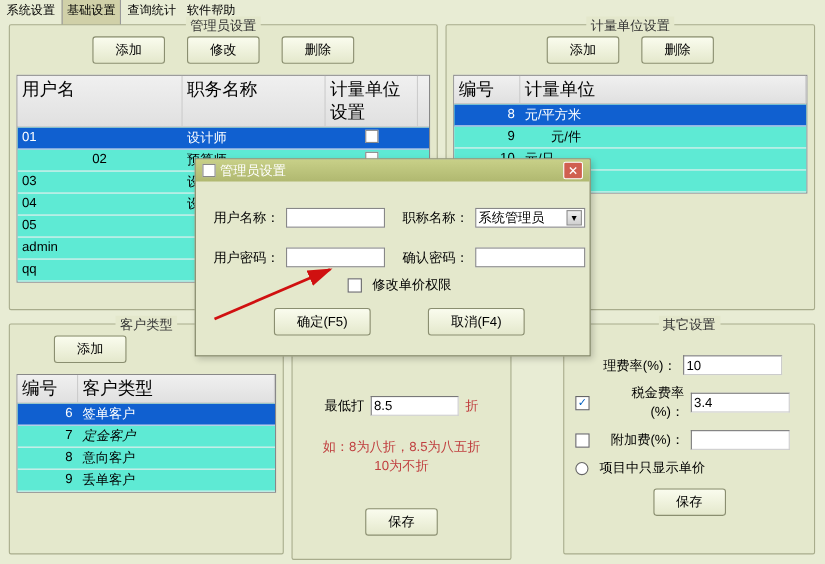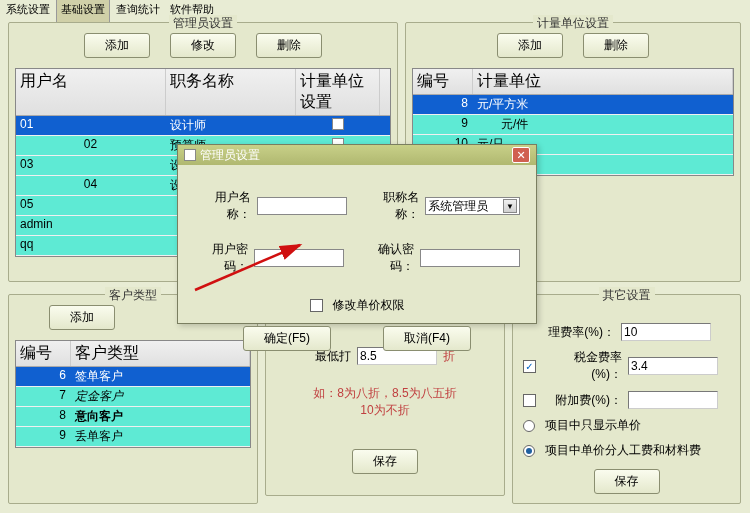--- a/index.html
+++ b/index.html
@@ -69,21 +69,21 @@
           <div class="td" style="width: 150px; text-align: center;">02</div>
           <div class="td" style="width: 130px;">预算师</div>
           <div class="td" style="width: 84px; text-align: center;"><span class="chk"></span></div>
         </div>
         <div class="tr">
           <div class="td" style="width: 150px;">03</div>
           <div class="td" style="width: 130px;">设计师</div>
           <div class="td" style="width: 84px; text-align: center;"><span class="chk"></span></div>
         </div>
         <div class="tr">
-          <div class="td" style="width: 150px; text-align: center;">04</div>
+          <div class="td" style="width: 150px;">04</div>
           <div class="td" style="width: 130px;">设计师</div>
           <div class="td" style="width: 84px; text-align: center;"><span class="chk"></span></div>
         </div>
         <div class="tr">
           <div class="td" style="width: 150px;">05</div>
           <div class="td" style="width: 130px;"></div>
           <div class="td" style="width: 84px; text-align: center;"><span class="chk"></span></div>
         </div>
         <div class="tr">
           <div class="td" style="width: 150px;">admin</div>
@@ -145,31 +145,31 @@
         <div class="tr sel">
           <div class="td r" style="width: 55px;">6</div>
           <div class="td" style="flex: 1 1 0%;">签单客户</div>
         </div>
         <div class="tr">
           <div class="td r" style="width: 55px;">7</div>
           <div class="td" style="flex: 1 1 0%; font-style: italic;">定金客户</div>
         </div>
         <div class="tr">
           <div class="td r" style="width: 55px;">8</div>
-          <div class="td" style="flex: 1 1 0%; font-weight: bold;">意向客户</div>
+          <div class="td" style="flex: 1 1 0%;">意向客户</div>
         </div>
         <div class="tr">
           <div class="td r" style="width: 55px;">9</div>
           <div class="td" style="flex: 1 1 0%;">丢单客户</div>
         </div>
       </div>
   </div>
 </div>
 
-<div class="panel" style="left:265px; top:286px; width:240px; height:210px;">
+<div class="panel" style="left:265px; top:299px; width:200px; height:210px;">
   <div style="padding-top:60px; display:flex; justify-content:center; align-items:center; gap:6px;">
     <span>最低打</span>
     <input class="txt inset" style="width: 80px;" value="8.5">
     <span class="red">折</span>
   </div>
   <div style="text-align:center; margin-top:20px;" class="red">
     <div>如：8为八折，8.5为八五折</div>
     <div>10为不折</div>
   </div>
   <div style="text-align:center; margin-top:30px;">
@@ -190,56 +190,52 @@
       <input class="txt inset" style="width: 90px;" value="3.4">
     </div>
     <div class="form-row">
       <span class="chkbox"></span>
       <label style="width:76px">附加费(%)：</label>
       <input class="txt inset" style="width: 90px;" value="">
     </div>
     <div class="form-row">
       <span class="radio"></span>
       <span>项目中只显示单价</span>
-    </div>
-    <div class="form-row">
-      <span class="radio on"></span>
-      <span>项目中单价分人工费和材料费</span>
     </div>
     <div style="text-align:center; margin-top:6px;">
       <button class="btn">保存</button>
     </div>
   </div>
 </div>
 
 <div class="modal" style="left:177px; top:144px; width:360px; height:180px;">
   <div class="modal-title">
     <span style="display:flex;align-items:center;gap:4px;">
       <span style="width:12px;height:12px;background:#fff;border:1px solid #888;display:inline-block;"></span>
       <span>管理员设置</span>
     </span>
     <span class="modal-close">✕</span>
   </div>
-  <div style="padding:20px 16px 8px 16px;">
+  <div style="padding:20px 4px 8px 16px;">
     <div class="form-row">
       <label style="width:60px">用户名称：</label>
       <input class="txt" style="width: 90px;">
       <label style="width:60px;margin-left:10px">职称名称：</label>
       <div class="sel-dd" style="width:100px">
         <span>系统管理员</span>
         <span class="dd-btn">▼</span>
       </div>
     </div>
     <div class="form-row" style="margin-top:10px;">
       <label style="width:60px">用户密码：</label>
       <input class="txt" type="password" style="width: 90px;">
       <label style="width:60px;margin-left:10px">确认密码：</label>
       <input class="txt" type="password" style="width: 100px;">
     </div>
-    <div class="form-row" style="justify-content:center;margin-top:14px;">
+    <div class="form-row" style="justify-content:center;margin-top:0;">
       <span class="chkbox"></span>
       <span>修改单价权限</span>
     </div>
     <div class="btn-row" style="padding:8px 0 0 0; gap:52px;">
       <button class="btn">确定(F5)</button>
       <button class="btn">取消(F4)</button>
     </div>
   </div>
 </div>
 

